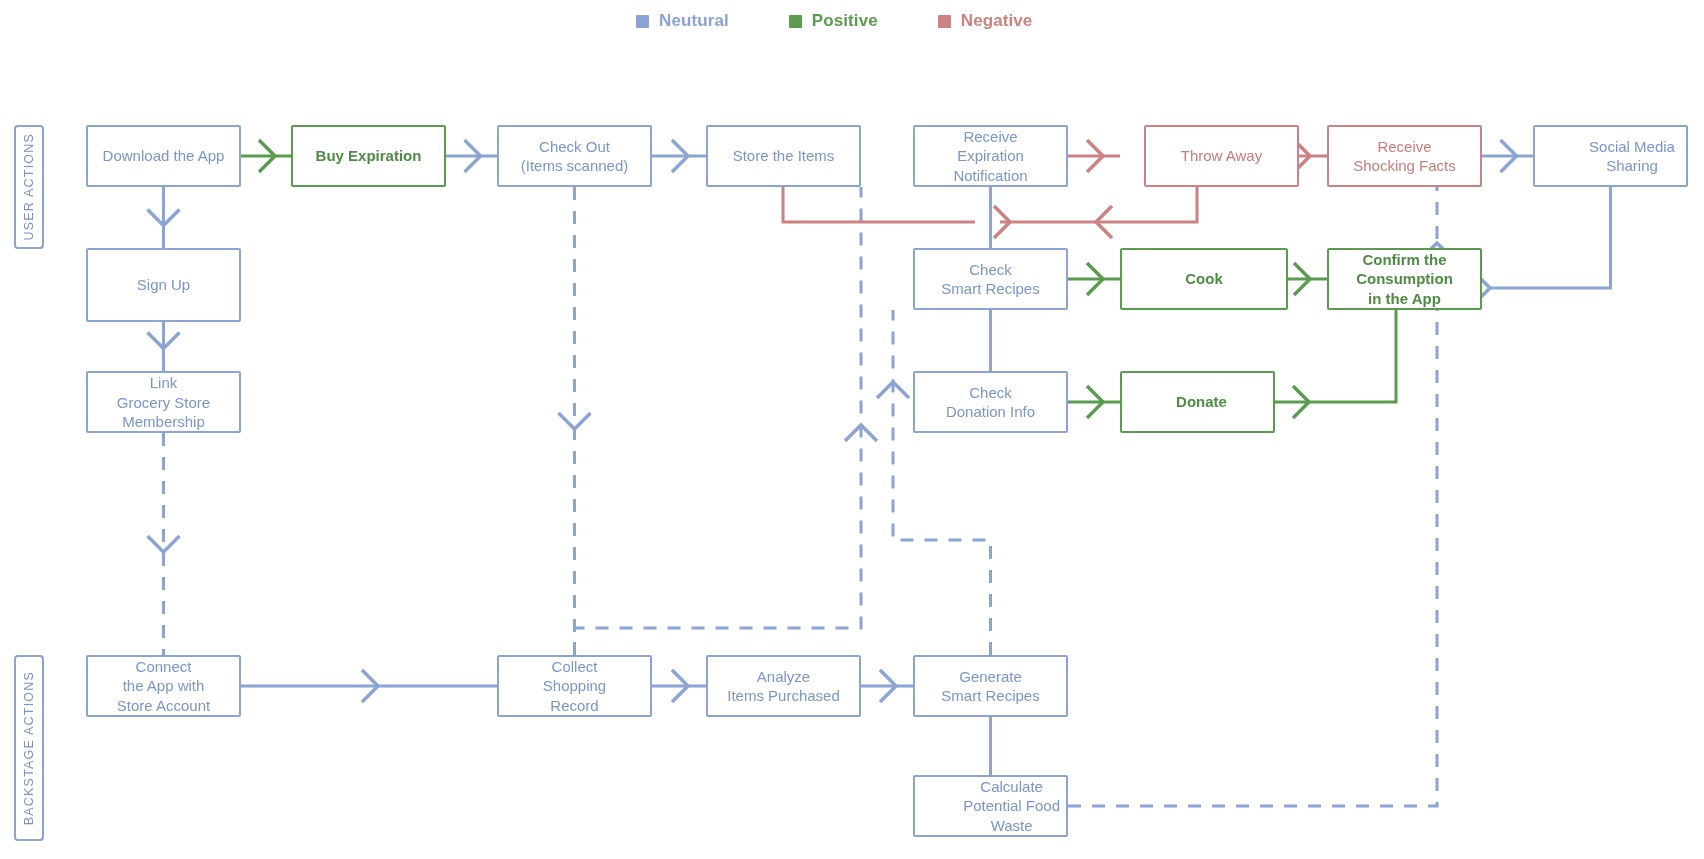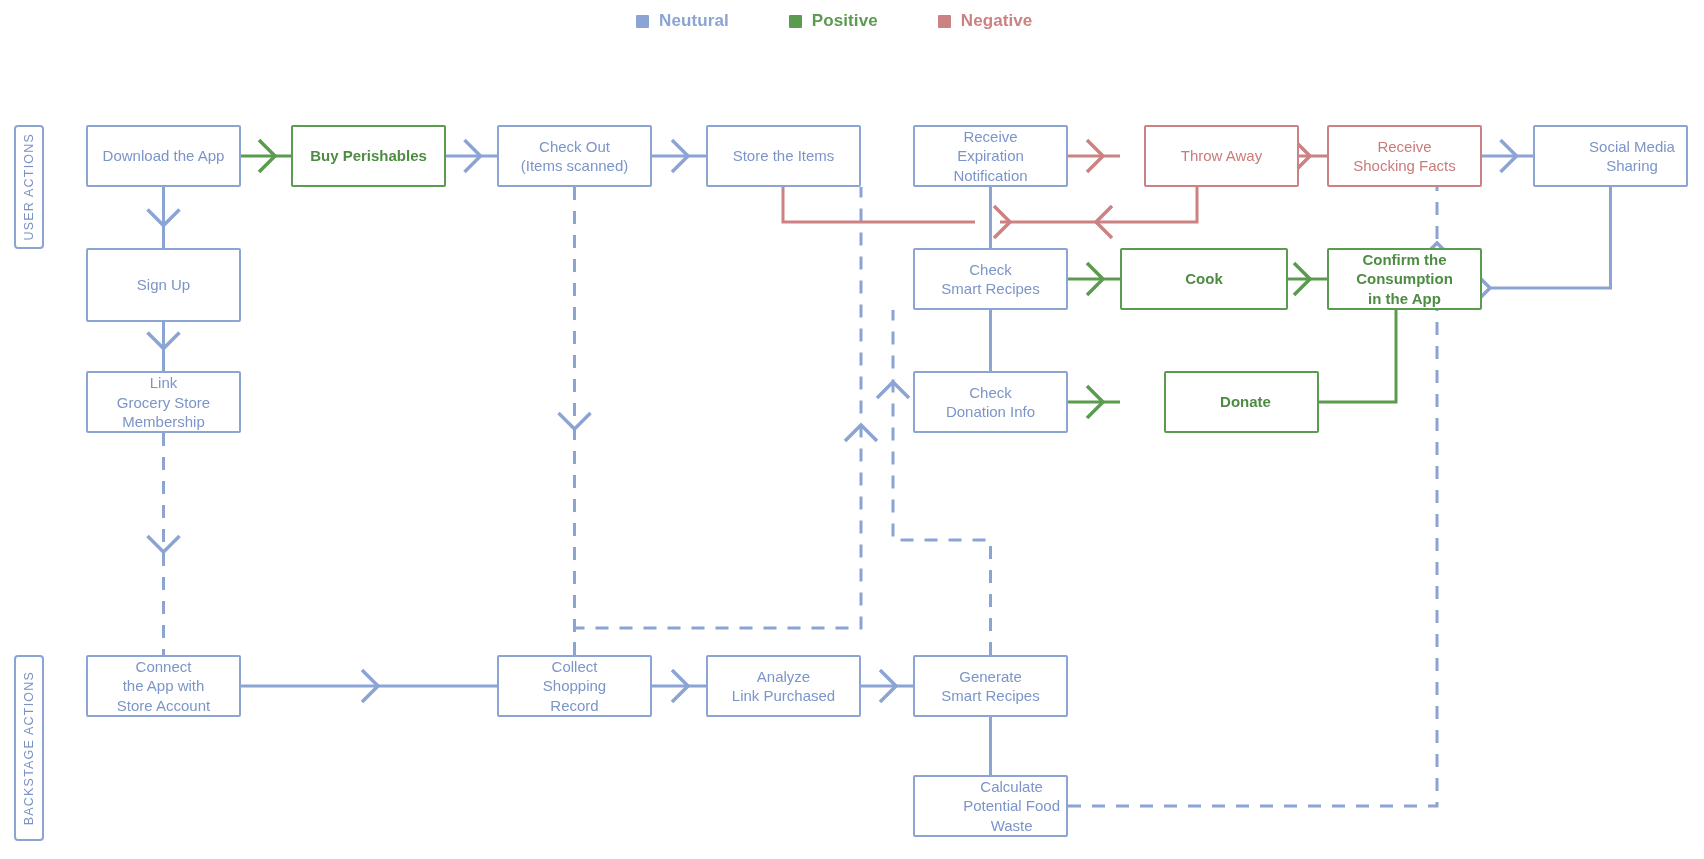--- a/index.html
+++ b/index.html
@@ -116,21 +116,21 @@
       <polyline points="994,206 1010,222 994,238" fill="none" stroke="#cc8282" stroke-width="3.5" stroke-linecap="butt"></polyline>
       <polyline points="1197,187 1197,222 1000,222" fill="none" stroke="#cc8282" stroke-width="3" stroke-linecap="butt" stroke-linejoin="miter"></polyline>
       <polyline points="1112,206 1096,222 1112,238" fill="none" stroke="#cc8282" stroke-width="3.5" stroke-linecap="butt"></polyline>
     </svg>
 
   <div id="nodes">
       <div class="node neutral" style="left: 86px; top: 125px; width: 155px; height: 62px;">
         <span class="txt">Download the App</span>
       </div>
       <div class="node positive" style="left: 291px; top: 125px; width: 155px; height: 62px;">
-        <span class="txt">Buy Perishables</span>
+        <span class="txt">Buy Expiration</span>
       </div>
       <div class="node neutral" style="left: 497px; top: 125px; width: 155px; height: 62px;">
         <span class="txt">Check Out
 (Items scanned)</span>
       </div>
       <div class="node neutral" style="left: 706px; top: 125px; width: 155px; height: 62px;">
         <span class="txt">Store the Items</span>
       </div>
       <div class="node neutral" style="left: 913px; top: 125px; width: 155px; height: 62px;">
         <span class="txt">Receive
@@ -165,36 +165,36 @@
       </div>
       <div class="node positive" style="left: 1327px; top: 248px; width: 155px; height: 62px;">
         <span class="txt">Confirm the
 Consumption
 in the App</span>
       </div>
       <div class="node neutral" style="left: 913px; top: 371px; width: 155px; height: 62px;">
         <span class="txt">Check
 Donation Info</span>
       </div>
-      <div class="node positive" style="left: 1164px; top: 371px; width: 155px; height: 62px; padding-left: 8px;">
+      <div class="node positive" style="left: 1120px; top: 371px; width: 155px; height: 62px; padding-left: 8px;">
         <span class="txt">Donate</span>
       </div>
       <div class="node neutral" style="left: 86px; top: 655px; width: 155px; height: 62px;">
         <span class="txt">Connect
 the App with
 Store Account</span>
       </div>
       <div class="node neutral" style="left: 497px; top: 655px; width: 155px; height: 62px;">
         <span class="txt">Collect
 Shopping
 Record</span>
       </div>
       <div class="node neutral" style="left: 706px; top: 655px; width: 155px; height: 62px;">
         <span class="txt">Analyze
-Link Purchased</span>
+Items Purchased</span>
       </div>
       <div class="node neutral" style="left: 913px; top: 655px; width: 155px; height: 62px;">
         <span class="txt">Generate
 Smart Recipes</span>
       </div>
       <div class="node neutral" style="left: 913px; top: 775px; width: 155px; height: 62px; justify-content: flex-end;">
         <span class="txt">Calculate
 Potential Food
 Waste</span>
       </div>

